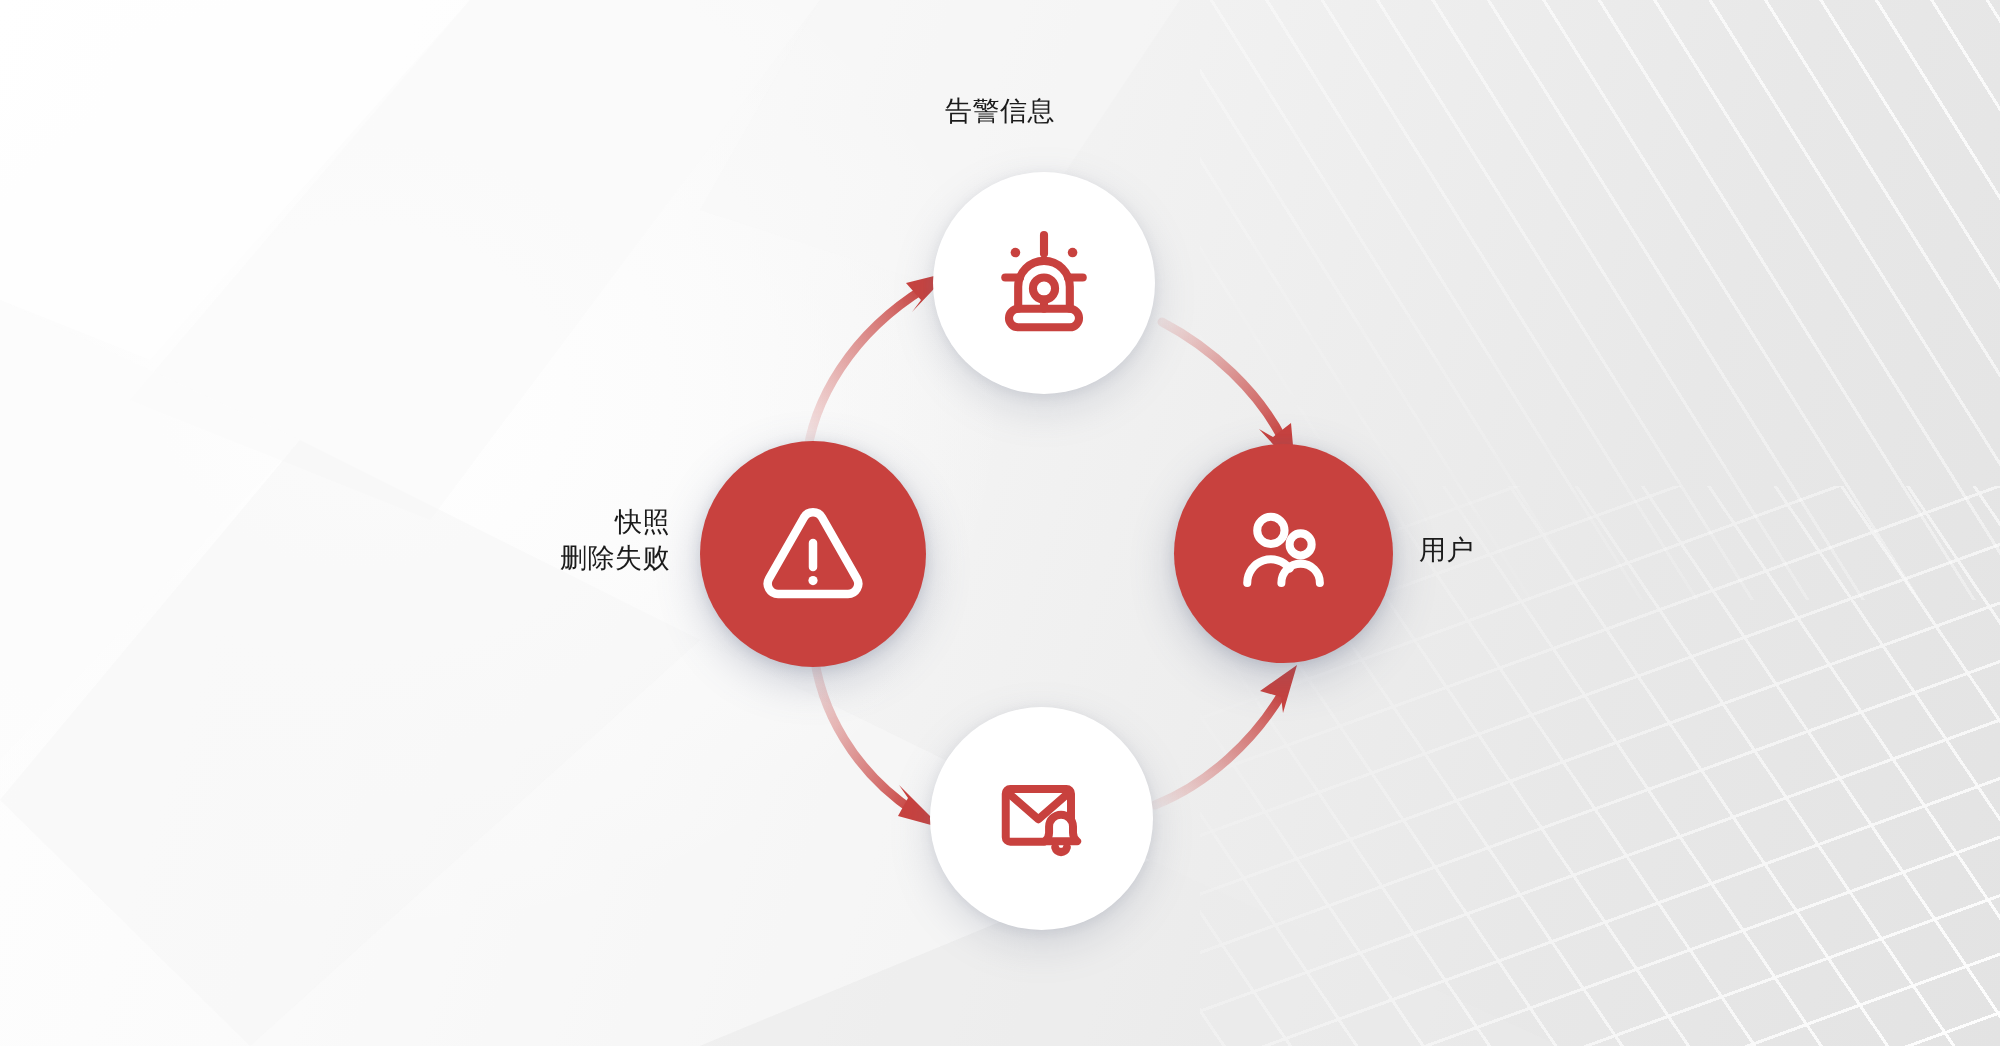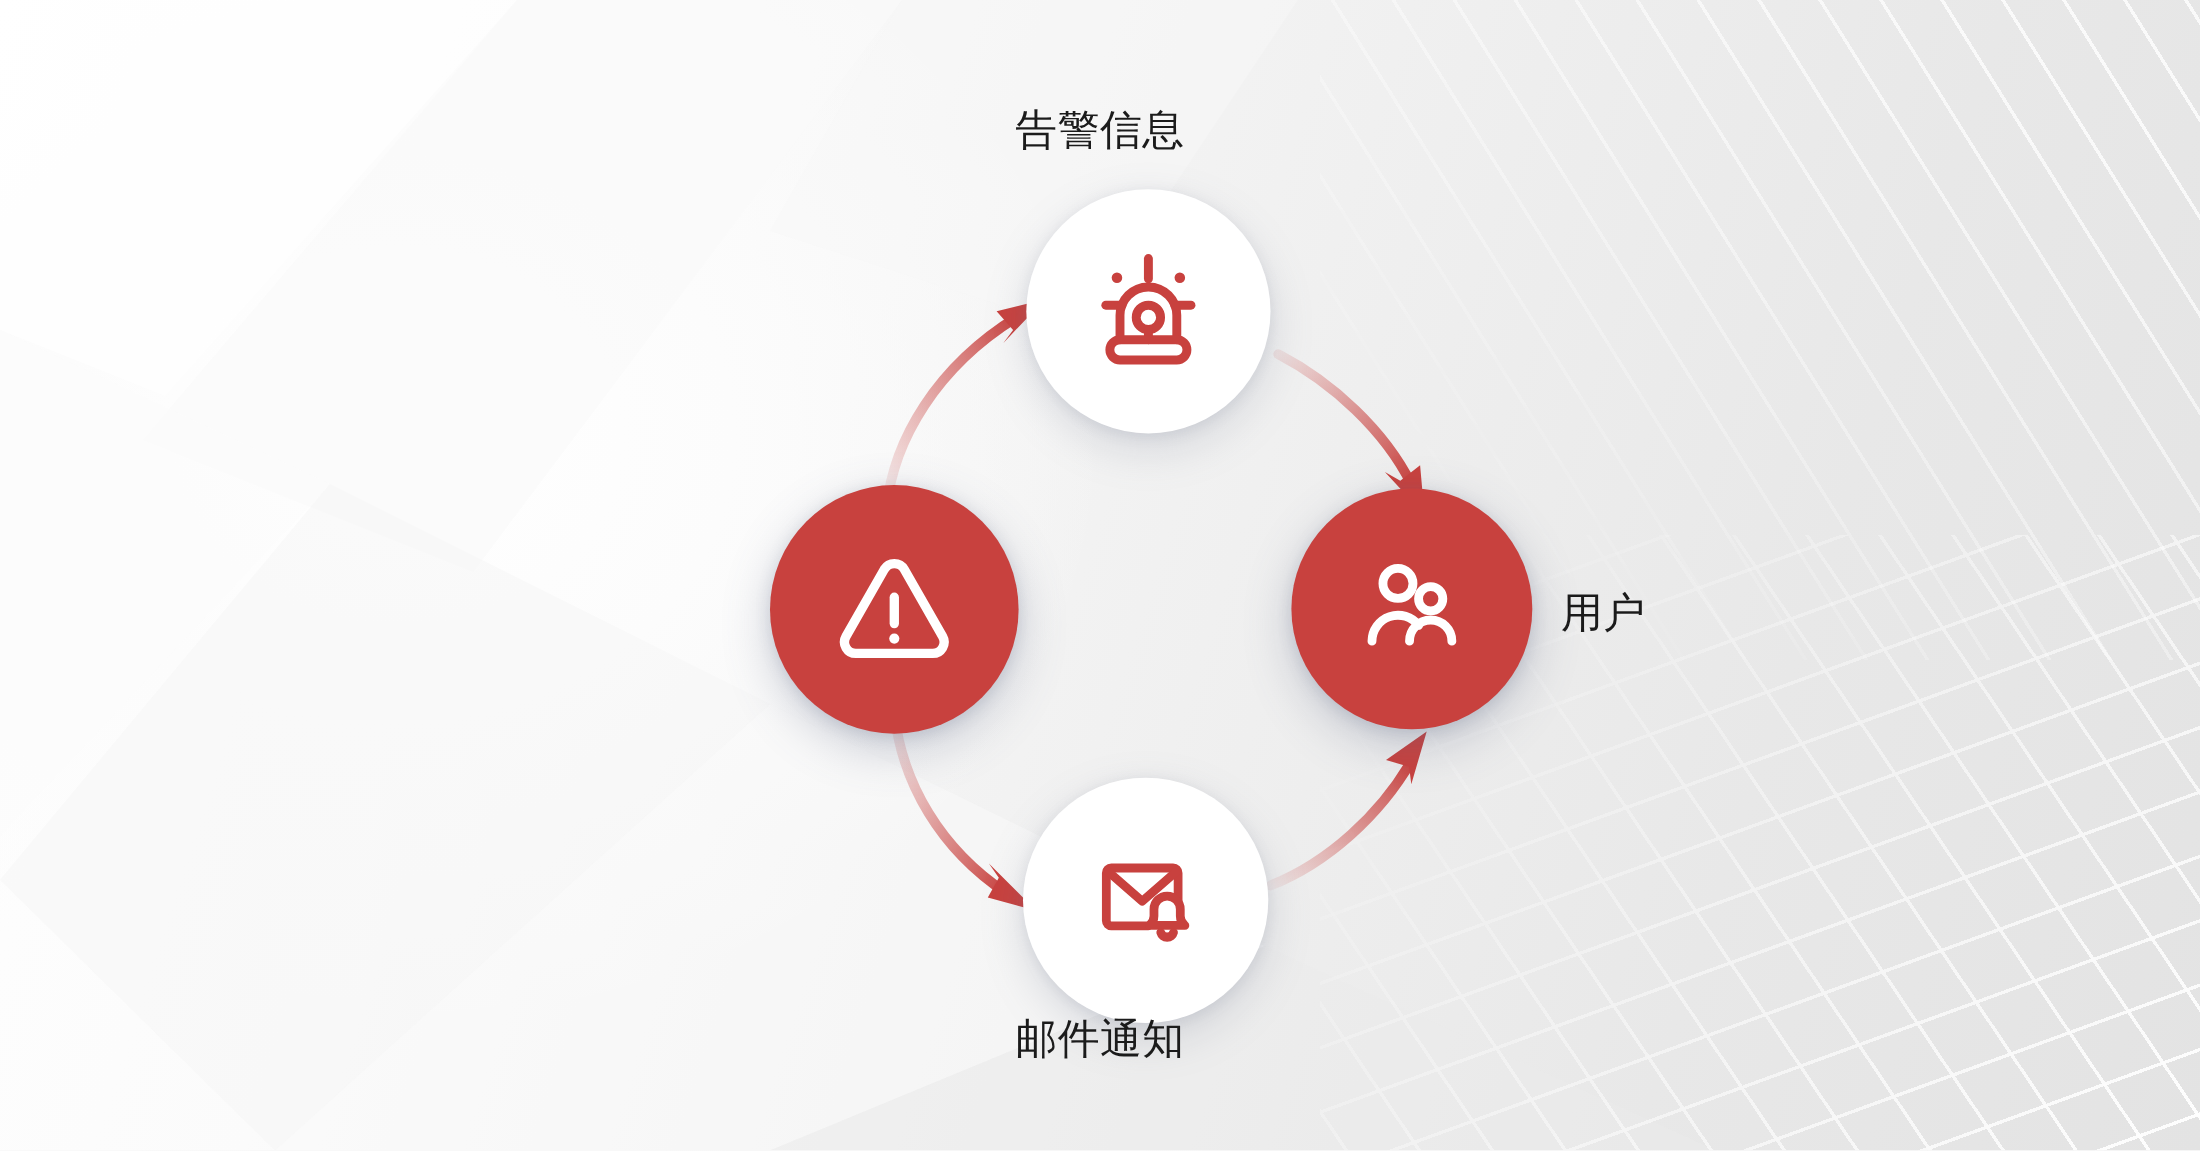--- a/index.html
+++ b/index.html
@@ -92,21 +92,21 @@
   #node-warn   { left: 700px;  top: 441px; width: 226px; height: 226px; }
   #node-users  { left: 1174px; top: 444px; width: 219px; height: 219px; }
   #node-mail   { left: 930px;  top: 707px; width: 223px; height: 223px; }
 
   .node svg { display: block; }
 
   
   .label {
     position: absolute;
     color: #1b1b1b;
-    font-size: 38px;
+    font-size: 27px;
     line-height: 1.32;
     white-space: pre-line;
     letter-spacing: .5px;
   }
   #label-alarm { left: 0; top: 94px; width: 2000px; text-align: center; }
   #label-mail  { left: 0; top: 920px; width: 2000px; text-align: center; }
   #label-warn  {
     left: 300px; top: 505px; width: 370px;
     text-align: right;
   }
@@ -235,19 +235,20 @@
           <path d="M12.6 17 L30 32.2 L47.4 17"></path>
 
           <path d="M33.6 44.3 a6 6 0 0 0 2.3 -4.7 v-3.4 a6.6 6.6 0 1 1 13.2 0 v3.4 a6 6 0 0 0 2.3 4.7 Z"></path>
           <path d="M39.3 47.8 a3.3 3.3 0 0 0 6.4 0" fill="#c8413e"></path>
         </svg>
       </span>
     </div>
 
     <div class="label" id="label-alarm">告警信息</div>
 
+    <div class="label" id="label-warn">快照
+删除失败</div>
 
     <div class="label" id="label-users">用户</div>
 
-    <div class="label" id="label-mail">邮件通知</div>
 
   </div>
 </div>
 
 </body></html>

